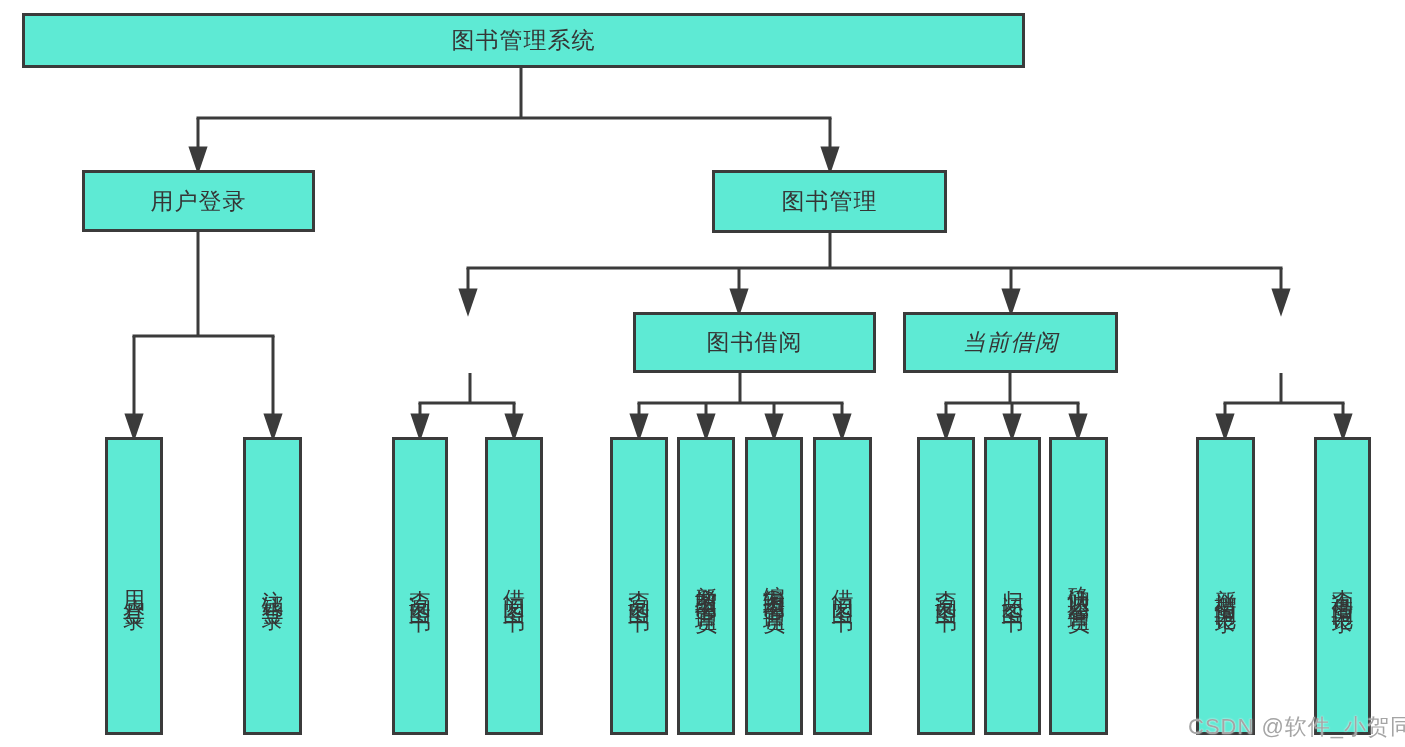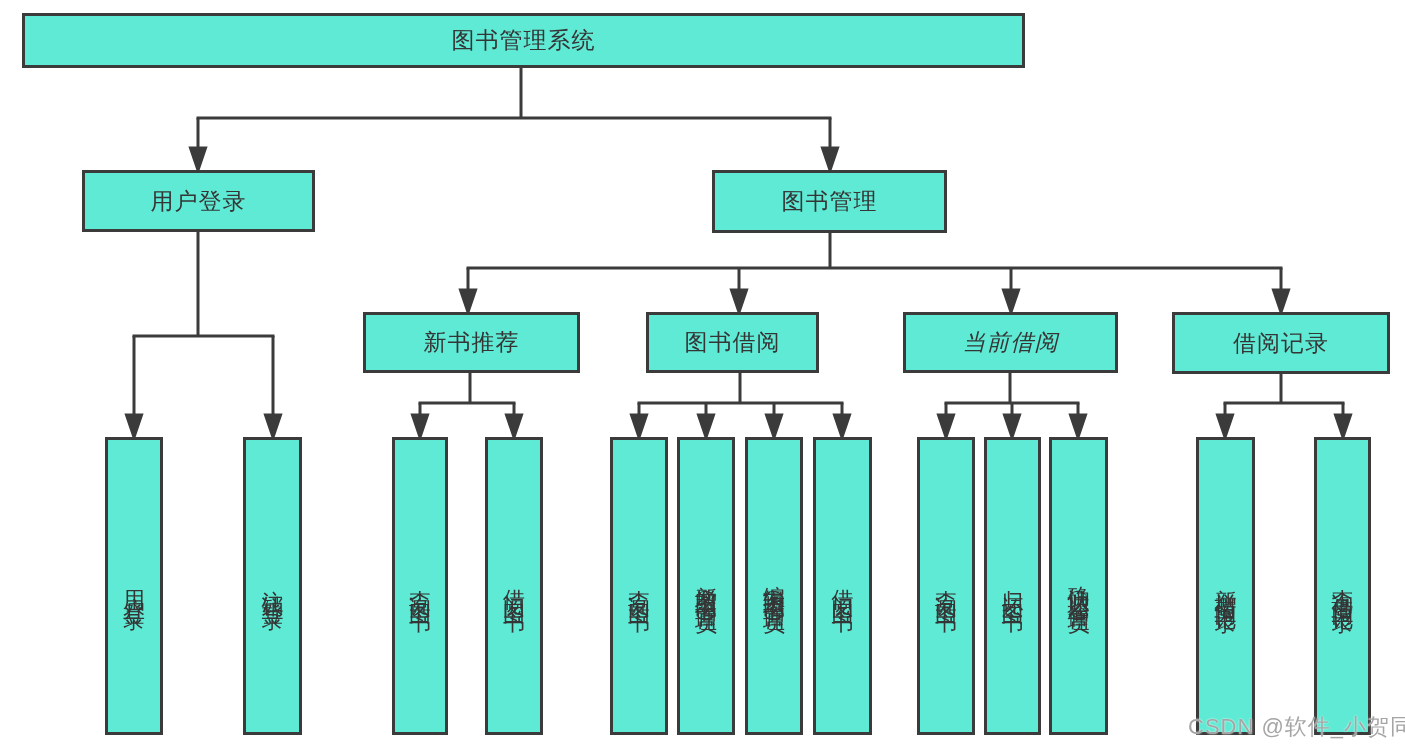--- a/index.html
+++ b/index.html
@@ -127,31 +127,25 @@
     <span>图书管理系统</span>
   </div>
 
   <div class="node hbox" style="left:82px;top:170px;width:233px;height:62px;">
     <span>用户登录</span>
   </div>
   <div class="node hbox" style="left:712px;top:170px;width:235px;height:63px;text-align:center;">
     <span>图书管理</span>
   </div>
 
-  <div class="node hbox" style="left:363px;top:312px;width:217px;height:61px;">
-    <span>新书推荐</span>
-  </div>
-  <div class="node hbox" style="left:646px;top:312px;width:173px;height:61px;">
+  <div class="node hbox" style="left:633px;top:312px;width:243px;height:61px;">
     <span>图书借阅</span>
   </div>
   <div class="node hbox" style="left:903px;top:312px;width:215px;height:61px;font-style:italic;">
     <span>当前借阅</span>
-  </div>
-  <div class="node hbox" style="left:1172px;top:312px;width:218px;height:62px;">
-    <span>借阅记录</span>
   </div>
 
   <div class="node vbox" style="left:105px;top:437px;width:58px;height:298px;">
     <span class="vtext">用户登录</span>
   </div>
   <div class="node vbox" style="left:243px;top:437px;width:59px;height:298px;">
     <span class="vtext">注销登录</span>
   </div>
 
   <div class="node vbox" style="left:392px;top:437px;width:56px;height:298px;">

